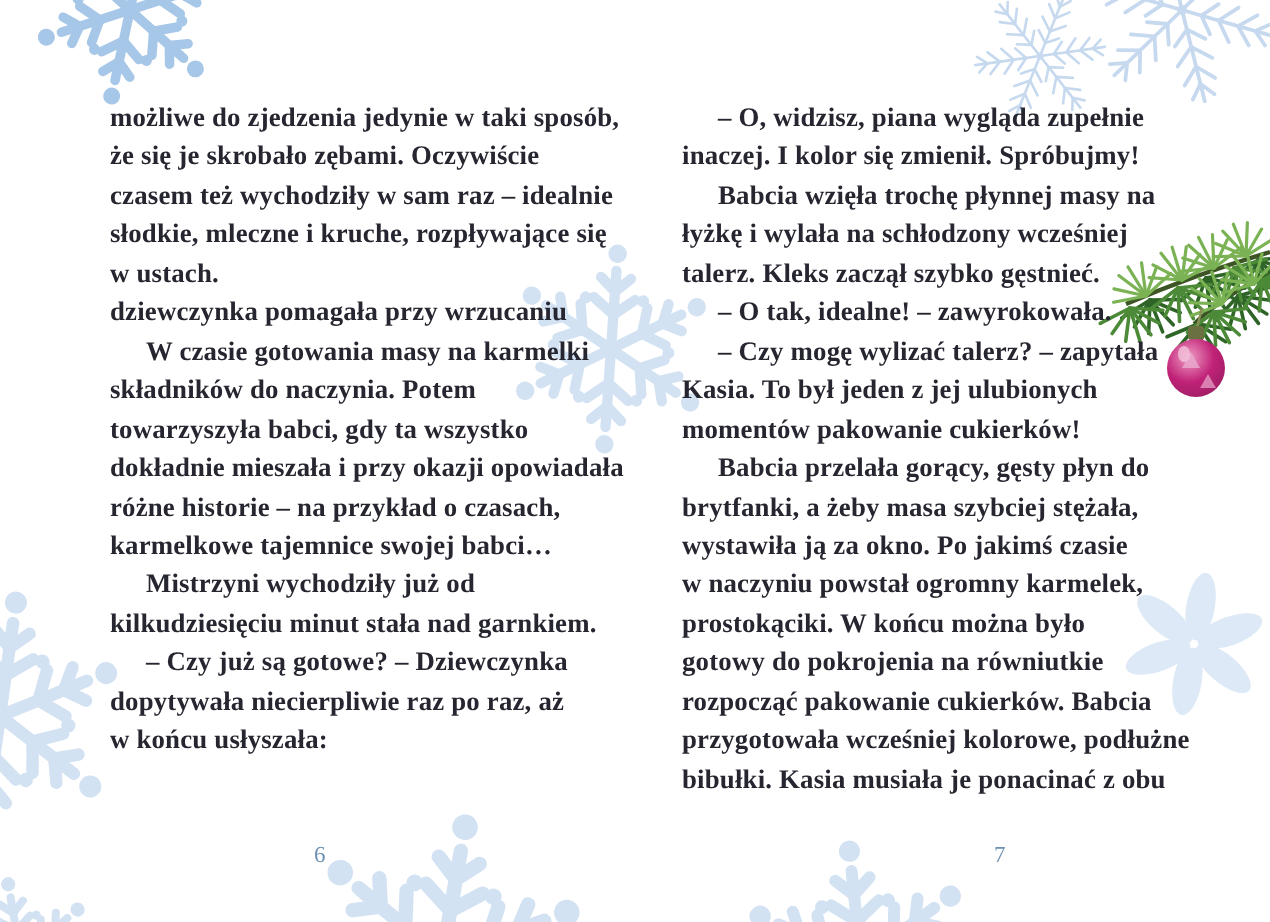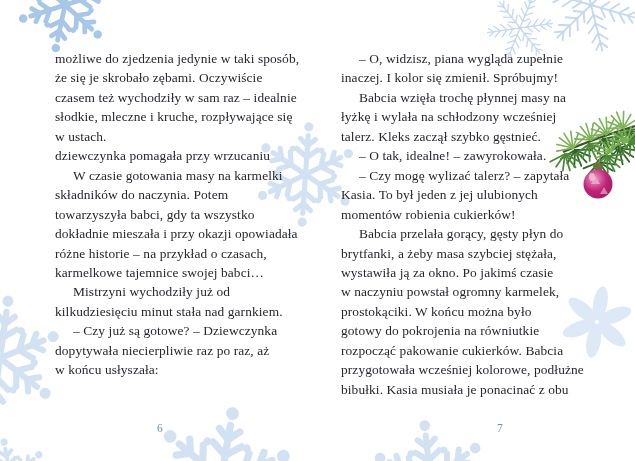--- a/index.html
+++ b/index.html
@@ -2,21 +2,21 @@
 <html style="--background: #ffffff; --text: #262630; --page_number: #6d90b4; --snowflake_strong: #a7c7e8; --snowflake_medium: #c6d9ee; --snowflake_pale: #d3e2f3; --snowflake_palest: #dde9f6; --branch_dark: #2e6527; --branch_mid: #4c8a38; --branch_light: #7ab254; --bauble: #c02277; --bauble_dark: #8a1a58; --bauble_light: #ef9cc4; --bauble_cap: #6b7040;"><head>
 <meta charset="utf-8">
 <style>
   html,body{margin:0;padding:0}
   body{
     width:635px;height:461px;position:relative;overflow:hidden;
     background:var(--background,#ffffff);
     font-family:"Liberation Serif", serif;
   }
   .text-col{position:absolute;top:49px;width:260px;font-size:13.4px;line-height:19.45px;
-    color:var(--text,#262630);z-index:3;letter-spacing:.1px;}
+    color:var(--text,#262630);z-index:3;letter-spacing:.1px;font-weight:bold;}
   .text-col .line{white-space:nowrap;}
   .text-col .line.ind{padding-left:18px;}
   .left-col{left:55px}
   .right-col{left:341px}
   .page-num{position:absolute;top:422px;font-size:11.5px;color:var(--page_number,#6d90b4);z-index:3;}
   #pn-left{left:157px}
   #pn-right{left:497px}
   .sf{position:absolute;z-index:1;}
   .c-strong{color:var(--snowflake_strong,#a7c7e8)}
   .c-med{color:var(--snowflake_medium,#c6d9ee)}
@@ -242,21 +242,21 @@
   <section>
     <div class="text-col right-col">
         <div class="line ind">– O, widzisz, piana wygląda zupełnie</div>
         <div class="line">inaczej. I kolor się zmienił. Spróbujmy!</div>
         <div class="line ind">Babcia wzięła trochę płynnej masy na</div>
         <div class="line">łyżkę i wylała na schłodzony wcześniej</div>
         <div class="line">talerz. Kleks zaczął szybko gęstnieć.</div>
         <div class="line ind">– O tak, idealne! – zawyrokowała.</div>
         <div class="line ind">– Czy mogę wylizać talerz? – zapytała</div>
         <div class="line">Kasia. To był jeden z jej ulubionych</div>
-        <div class="line">momentów robienia cukierków!</div>
+        <div class="line">momentów pakowanie cukierków!</div>
         <div class="line ind">Babcia przelała gorący, gęsty płyn do</div>
         <div class="line">brytfanki, a żeby masa szybciej stężała,</div>
         <div class="line">wystawiła ją za okno. Po jakimś czasie</div>
         <div class="line">w naczyniu powstał ogromny karmelek,</div>
         <div class="line">prostokąciki. W końcu można było</div>
         <div class="line">gotowy do pokrojenia na równiutkie</div>
         <div class="line">rozpocząć pakowanie cukierków. Babcia</div>
         <div class="line">przygotowała wcześniej kolorowe, podłużne</div>
         <div class="line">bibułki. Kasia musiała je ponacinać z obu</div>
       </div>

